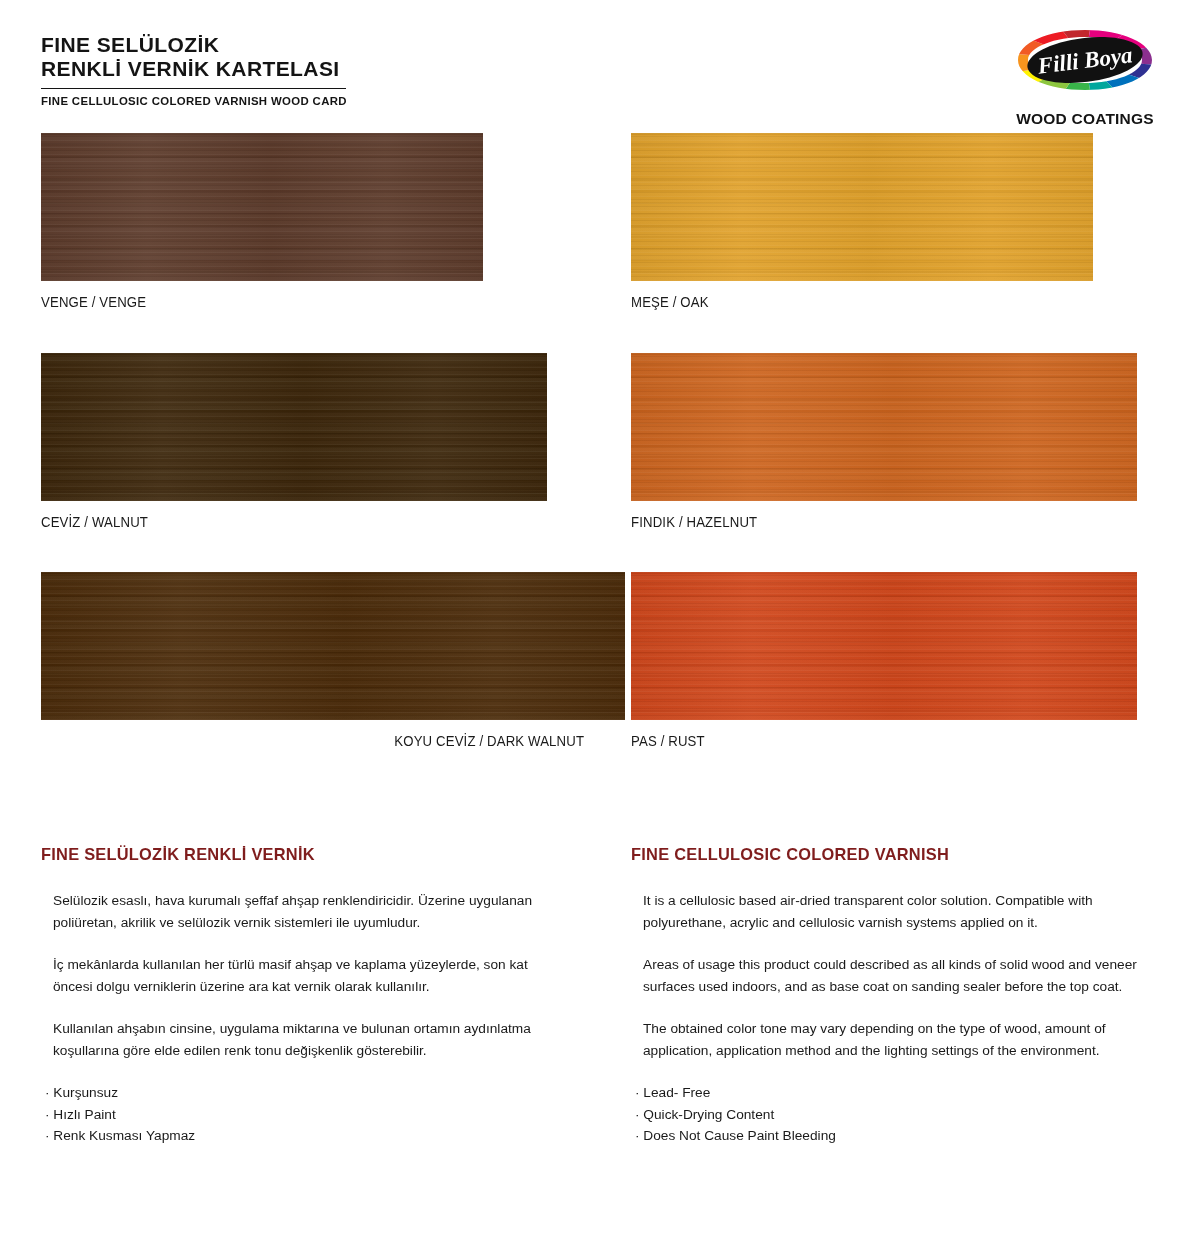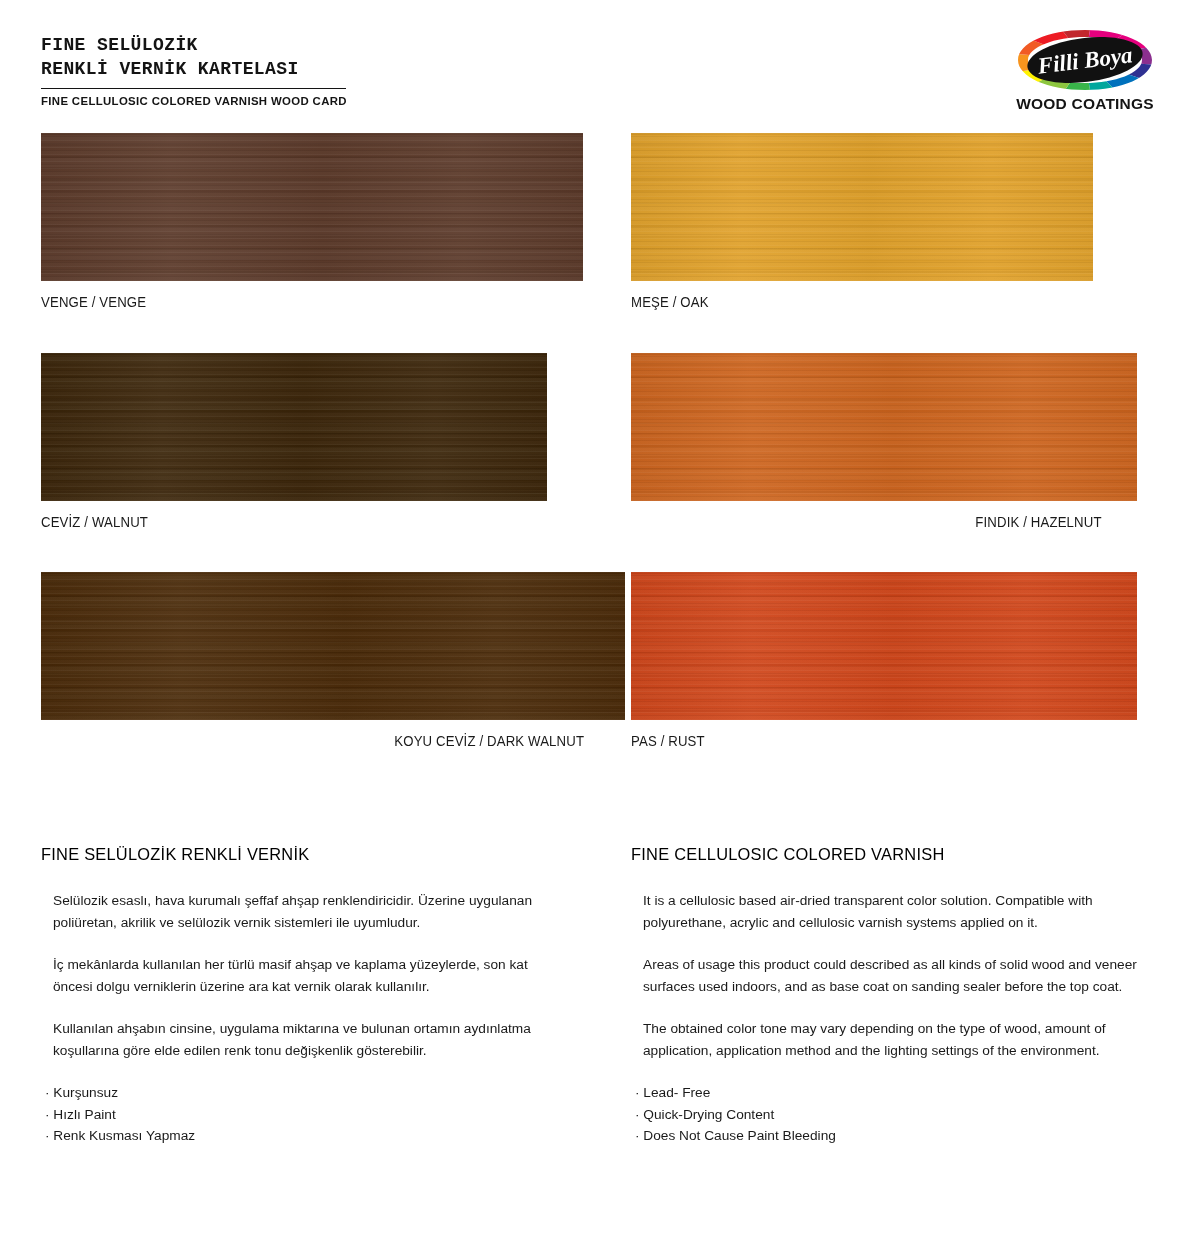--- a/index.html
+++ b/index.html
@@ -14,48 +14,47 @@
     overflow: hidden;
   }
 
   .page { position: relative; width: 1181px; height: 1240px; }
 
   
   .header { position: absolute; left: 0; top: 0; width: 1181px; height: 120px; }
 
   .title-block { position: absolute; left: 41px; top: 33px; width: 520px; }
   .title-line {
-    font-size: 18px;
+    font-size: 21px;
     font-weight: 700;
     letter-spacing: 0.4px;
     line-height: 24px;
     color: #141414;
     white-space: nowrap;
-    font-family: Liberation Mono, monospace;
   }
   .title-rule {
     width: 305px;
     height: 1px;
     background: #141414;
     margin-top: 7px;
     margin-bottom: 6px;
   }
   .subtitle {
     font-size: 11.4px;
     font-weight: 700;
     letter-spacing: 0.35px;
     color: #141414;
     white-space: nowrap;
   }
 
   
   .logo { position: absolute; left: 1014px; top: 27px; width: 142px; height: 92px; }
   .logo-mark { position: absolute; left: 0; top: 0; width: 142px; height: 66px; }
   .logo-wordmark {
-    position: absolute; left: 0; top: 68px; width: 142px;
+    position: absolute; left: 0; top: 83px; width: 142px;
     text-align: center;
     font-size: 15.5px;
     font-weight: 700;
     letter-spacing: 0.2px;
     color: #141414;
     white-space: nowrap;
   }
 
   
   .swatches { position: absolute; left: 0; top: 0; width: 1181px; height: 760px; }
@@ -115,23 +114,23 @@
   }
 
   
   .text-cols { position: absolute; left: 0; top: 845px; width: 1181px; }
   .col { position: absolute; top: 0; }
   .col-tr { left: 41px; width: 510px; }
   .col-en { left: 631px; width: 510px; }
 
   .col-heading {
     font-size: 16.4px;
-    font-weight: 400;
+    font-weight: 700;
     letter-spacing: 0.25px;
-    color: #000000;
+    color: #7f1d1d;
     margin: 0 0 26px 0;
     white-space: nowrap;
   }
   .col-para {
     font-size: 13.7px;
     line-height: 21.5px;
     color: #1a1a1a;
     margin: 0 0 21px 12px;
   }
   .col-bullets { margin: 4px; padding: 0; list-style: none; }
@@ -186,42 +185,42 @@
             <ellipse cx="71" cy="33" rx="58" ry="22" fill="#111111"></ellipse>
             <text x="71" y="41" text-anchor="middle" font-family="'Liberation Serif', serif" font-size="23" font-style="italic" font-weight="700" fill="#ffffff">Filli Boya</text>
           </g>
         </svg>
       </div>
       <div class="logo-wordmark">WOOD COATINGS</div>
     </div>
   </div>
 
   <div class="swatches">
-      <div class="swatch-cell" style="left: 41px; top: 133px; width: 542px;">
+      <div class="swatch-cell" style="left: 41px; top: 133px; width: 442px;">
         <div class="swatch-chip" style="background: rgb(90, 56, 40);">
           <div class="grain"></div>
           <div class="sheen"></div>
         </div>
         <div class="swatch-label">VENGE / VENGE</div>
       </div>
       <div class="swatch-cell" style="left: 631px; top: 133px; width: 462px;">
         <div class="swatch-chip" style="background: rgb(224, 160, 40);">
           <div class="grain"></div>
           <div class="sheen"></div>
         </div>
         <div class="swatch-label">MEŞE / OAK</div>
       </div>
       <div class="swatch-cell" style="left: 41px; top: 353px; width: 506px;">
         <div class="swatch-chip" style="background: rgb(58, 36, 8);">
           <div class="grain"></div>
           <div class="sheen"></div>
         </div>
         <div class="swatch-label">CEVİZ / WALNUT</div>
       </div>
-      <div class="swatch-cell" style="left: 631px; top: 353px; width: 506px; text-align: right;">
+      <div class="swatch-cell" style="left: 631px; top: 353px; width: 506px;">
         <div class="swatch-chip" style="background: rgb(204, 99, 28);">
           <div class="grain"></div>
           <div class="sheen"></div>
         </div>
         <div class="swatch-label">FINDIK / HAZELNUT</div>
       </div>
       <div class="swatch-cell" style="left: 41px; top: 572px; width: 584px; text-align: right;">
         <div class="swatch-chip" style="background: rgb(73, 41, 7);">
           <div class="grain"></div>
           <div class="sheen"></div>

